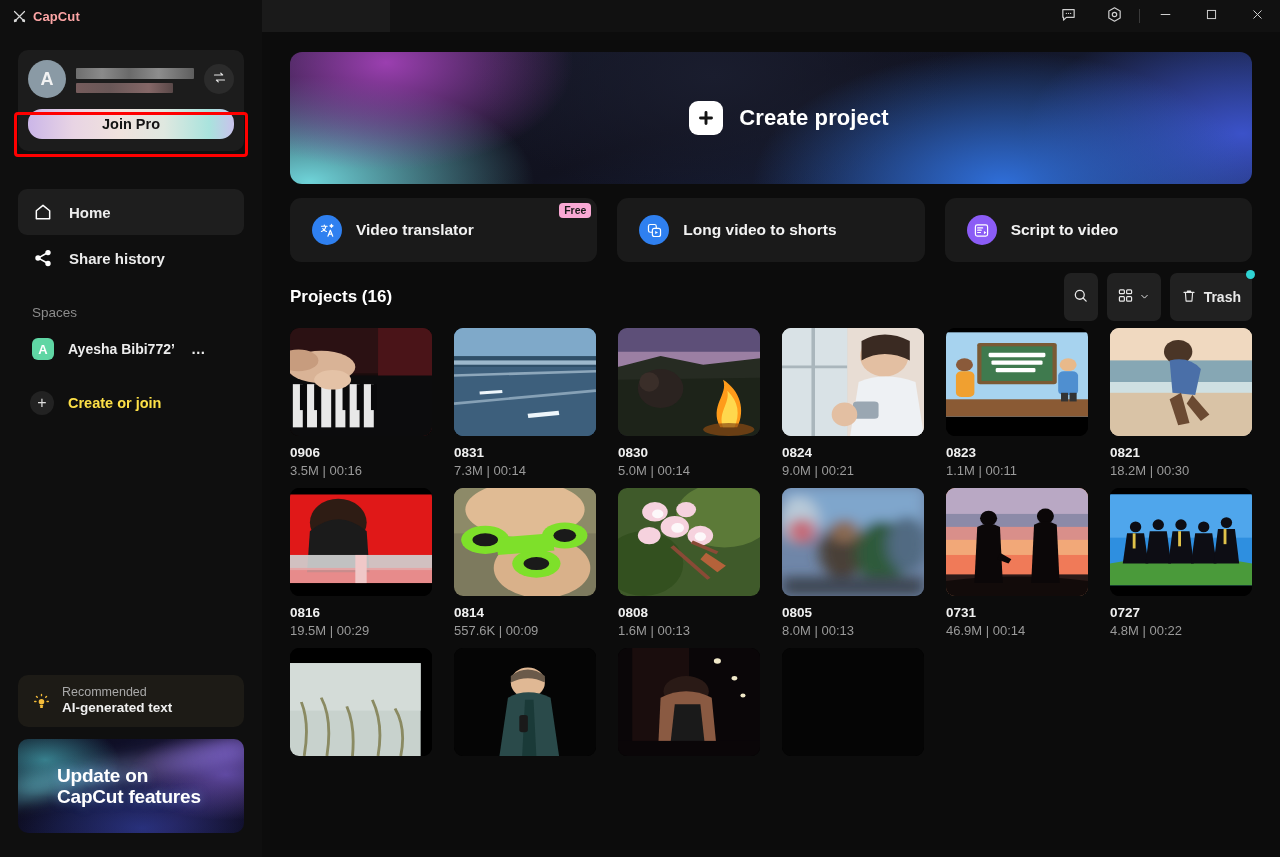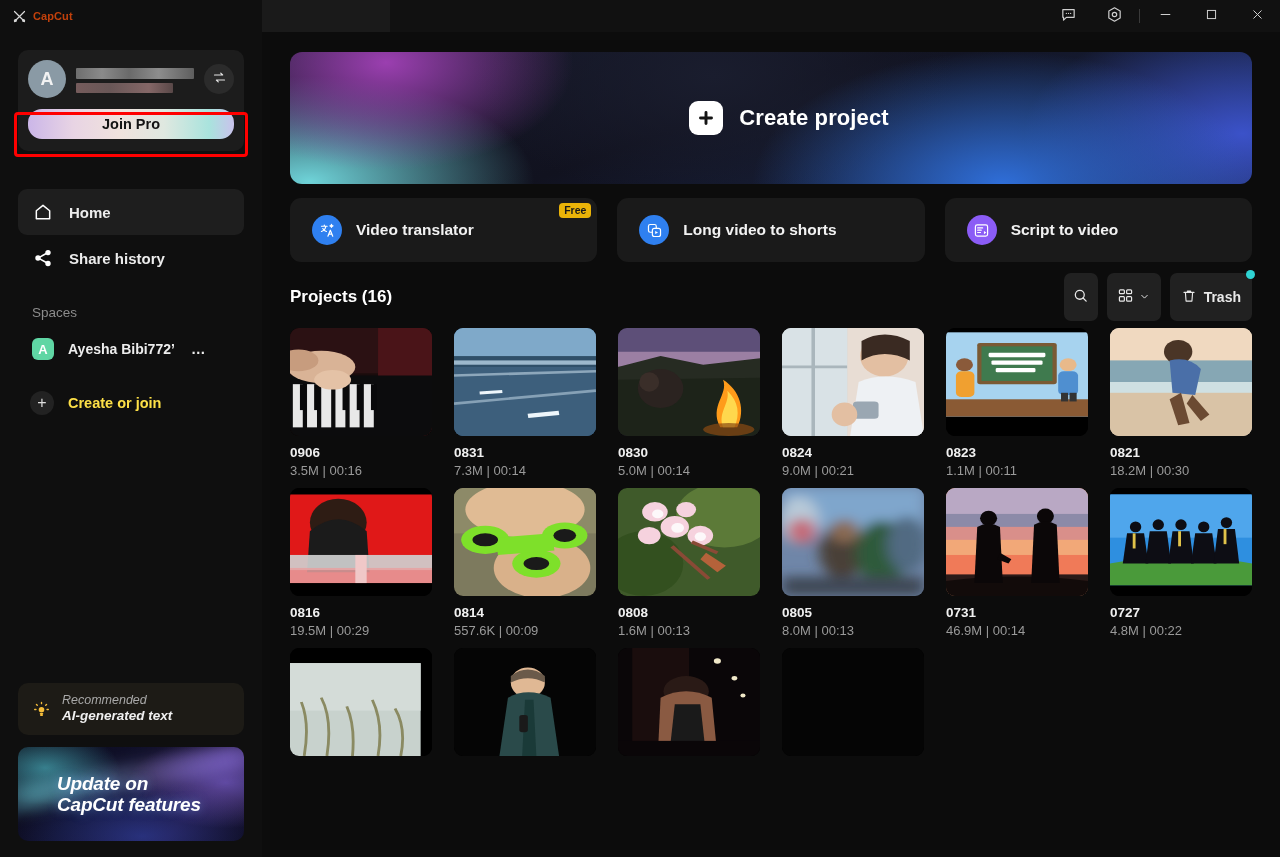--- a/index.html
+++ b/index.html
@@ -15,21 +15,21 @@
   
   .titlebar {
     height: 32px; flex: 0 0 32px;
     background: #111111;
     display: flex; align-items: center;
     position: relative; z-index: 20;
   }
   .tb-left { width: 262px; height: 32px; display: flex; align-items: center; padding-left: 12px; background:#0f0f0f;}
   .logo-wrap { display: flex; align-items: center; gap: 6px; }
   .logo-mark { width: 15px; height: 15px; position: relative; }
-  .logo-text { font-size: 11px; font-weight: 700; color: #c2410c; letter-spacing: .1px; }
+  .logo-text { font-size: 13px; font-weight: 700; color: #fca5a5; letter-spacing: .1px; }
   .tb-tabzone { width: 128px; height: 32px; background: #1a1a1a; }
   .tb-rest { flex: 1; height: 32px; background: #111111; }
   .tb-right {
     position: absolute; right: 0; top: 0; height: 32px;
     display: flex; align-items: center; gap: 0;
   }
   .tb-btn {
     width: 46px; height: 32px; display: flex; align-items: center; justify-content: center;
     color: #cfcfcf; cursor: default;
   }
@@ -112,21 +112,21 @@
     display: flex; align-items: center; gap: 14px; padding: 0 12px;
   }
   .plus-circle {
     width: 24px; height: 24px; border-radius: 50%;
     background: #222222; color: #dedede;
     display: flex; align-items: center; justify-content: center; flex: 0 0 24px;
     font-size: 16px; line-height: 1;
   }
   .create-join span.lbl { font-size: 14.5px; font-weight: 600; color: #fde047; }
 
-  .sb-bottom { margin-top: auto; padding-bottom: 16px; font-style: italic; }
+  .sb-bottom { margin-top: auto; padding-bottom: 24px; }
   .reco-card {
     background: #1d1b16; border-radius: 10px;
     height: 52px; display: flex; align-items: center; gap: 10px; padding: 0 12px;
   }
   .bulb { width: 22px; height: 22px; flex: 0 0 22px; display:flex;align-items:center;justify-content:center;}
   .reco-t1 { font-size: 12.5px; color: #a8a8a8; line-height: 1.25; }
   .reco-t2 { font-size: 13.5px; color: #f0f0f0; font-weight: 700; line-height: 1.25; }
   .promo-card {
     margin-top: 12px; height: 94px; border-radius: 10px;
     position: relative; overflow: hidden;
@@ -175,21 +175,21 @@
   .quick-row { margin-top: 14px; display: flex; gap: 20px; }
   .quick-card {
     flex: 1; height: 64px; background: #1a1a1a; border-radius: 11px;
     display: flex; align-items: center; gap: 14px; padding: 0 22px;
     position: relative;
   }
   .q-icon { width: 30px; height: 30px; border-radius: 50%; flex: 0 0 30px; display: flex; align-items: center; justify-content: center; }
   .q-label { font-size: 15.5px; font-weight: 700; color: #f2f2f2; }
   .free-badge {
     position: absolute; top: 5px; right: 6px;
-    background: #eab308; color: #191919;
+    background: #f9a8d4; color: #191919;
     font-size: 10.5px; font-weight: 700;
     border-radius: 4px; padding: 1px 5px 2px 5px;
   }
 
   .projects-head {
     margin-top: 18px; height: 34px;
     display: flex; align-items: center; justify-content: space-between;
   }
   .proj-title { font-size: 17px; font-weight: 700; color: #ffffff; }
   .proj-tools { display: flex; align-items: center; gap: 9px; }

